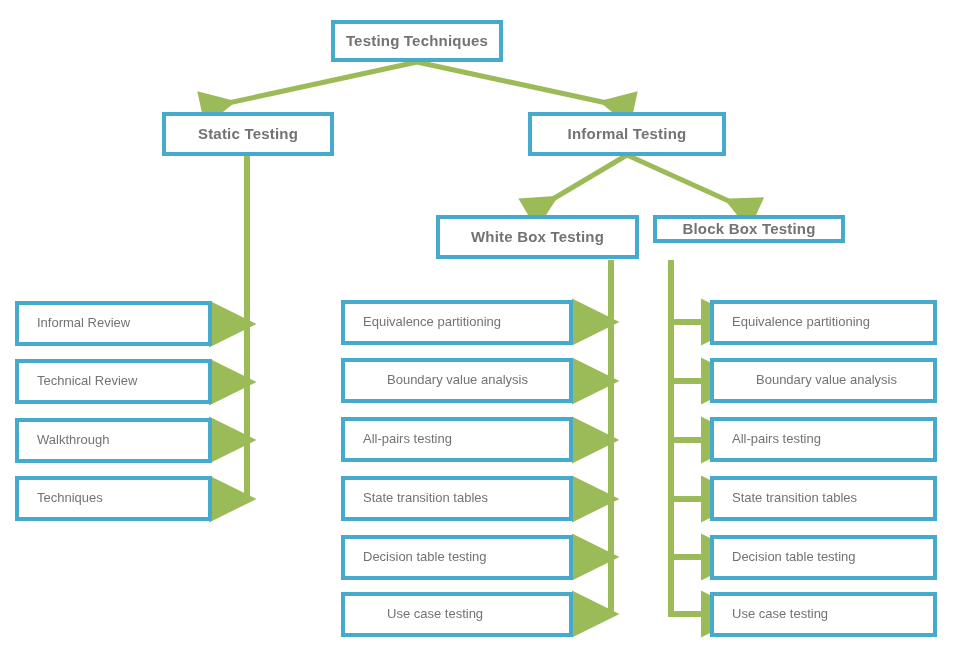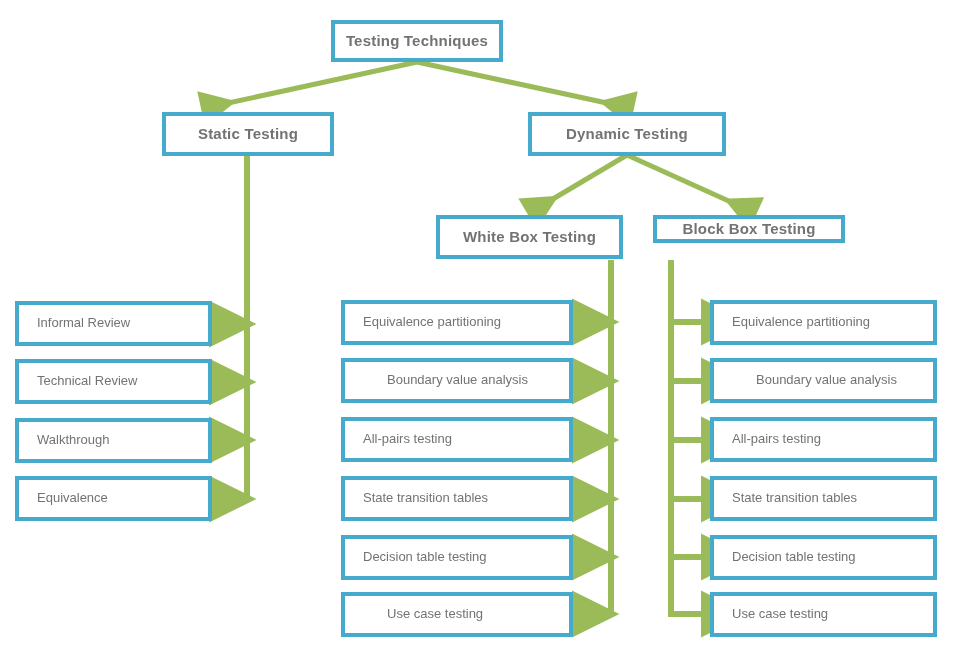--- a/index.html
+++ b/index.html
@@ -114,42 +114,42 @@
 
   <div class="node header" style="left:331px; top:20px; width:172px; height:42px;">
     <span class="node-label">Testing Techniques</span>
   </div>
 
   <div class="node header" style="left:114px; top:112px; width:172px; height:44px;margin-left:48px;">
     <span class="node-label">Static Testing</span>
   </div>
 
   <div class="node header" style="left:528px; top:112px; width:198px; height:44px;">
-    <span class="node-label">Dynamic Testing</span>
+    <span class="node-label">Informal Testing</span>
   </div>
 
-  <div class="node header" style="left:436px; top:215px; width:187px; height:44px;align-items:center;">
+  <div class="node header" style="left:436px; top:215px; width:203px; height:44px;align-items:center;">
     <span class="node-label">White Box Testing</span>
   </div>
 
   <div class="node header" style="left:653px; top:215px; width:192px; height:28px;">
     <span class="node-label">Block Box Testing</span>
   </div>
 
   <div class="node leaf" style="left:15px; top:301px; width:197px; height:45px;">
     <span class="node-label">Informal Review</span>
   </div>
   <div class="node leaf" style="left:15px; top:418px; width:197px; height:45px;">
     <span class="node-label">Walkthrough</span>
   </div>
   <div class="node leaf" style="left:15px; top:359px; width:197px; height:45px;">
     <span class="node-label">Technical Review</span>
   </div>
   <div class="node leaf" style="left:15px; top:476px; width:197px; height:45px;">
-    <span class="node-label">Equivalence</span>
+    <span class="node-label">Techniques</span>
   </div>
 
   <div class="node leaf" style="left:341px; top:300px; width:232px; height:45px;">
     <span class="node-label">Equivalence partitioning</span>
   </div>
   <div class="node leaf indent" style="left:341px; top:358px; width:232px; height:45px;">
     <span class="node-label">Boundary value analysis</span>
   </div>
   <div class="node leaf" style="left:341px; top:417px; width:232px; height:45px;">
     <span class="node-label">All-pairs testing</span>

